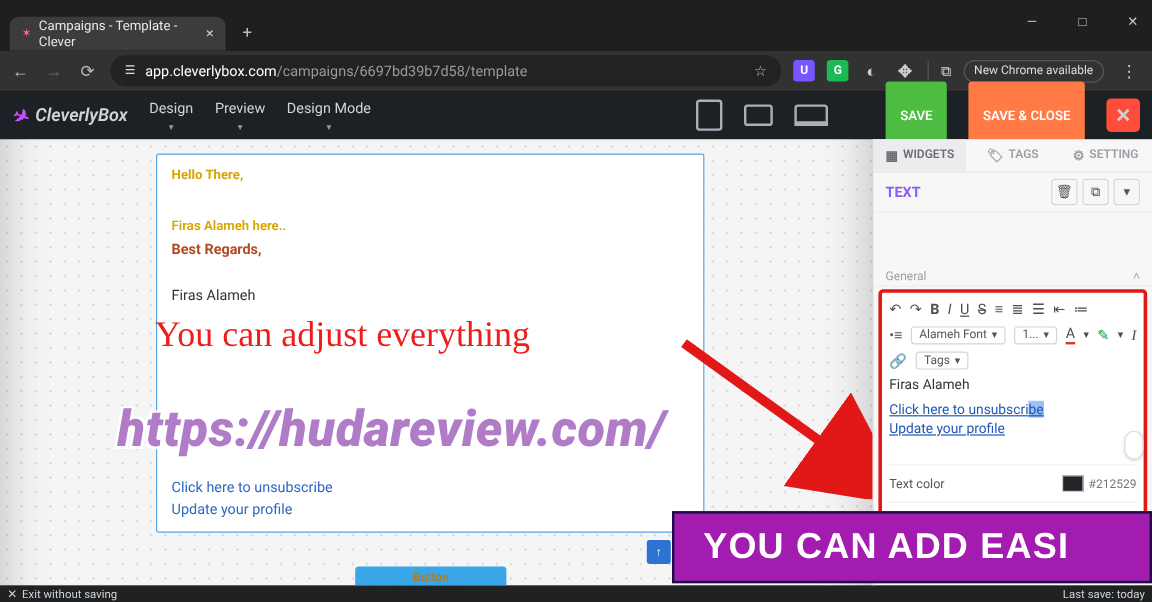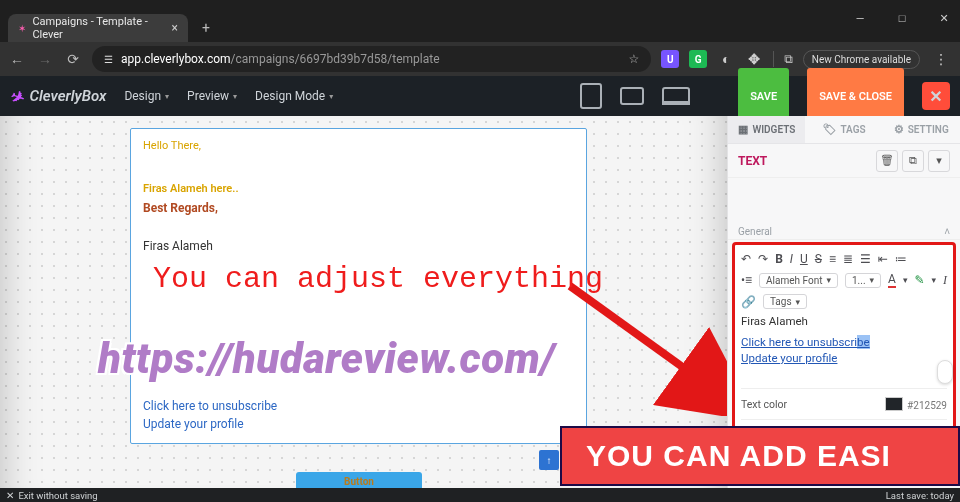--- a/index.html
+++ b/index.html
@@ -28,42 +28,42 @@
   .ext3 { color: #ccc; font-size: 14px; }
   .ext-sep { width: 1px; height: 16px; background: #555; }
   .ext-share { font-size: 12px; color: #ccc; }
   .chrome-pill { font-size: 10px; color: #ddd; border: 1px solid #555; border-radius: 12px; padding: 3px 8px; }
   .menu-dots { font-size: 14px; color: #ccc; padding: 0 4px; }
   
   
   .appbar { height: 40px; background: #1c2126; display: flex; align-items: center; padding: 0 10px; gap: 18px; color: #cfd4d9; font-size: 12px; }
   .logo { display: flex; align-items: center; gap: 6px; font-weight: 600; font-size: 15px; font-style: italic; }
   .logo-mark { font-size: 16px; color: #c84fff; transform: rotate(20deg); display: inline-block; }
-  .menu-item { display: flex; align-items: center; gap: 4px; cursor: pointer; }
+  .menu-item { display: flex; align-items: center; gap: 4px; cursor: pointer; flex-direction: column; }
   .chev { font-size: 8px; color: #999; }
   .spacer { flex: 1; }
   .dev-ico { width: 22px; height: 26px; border: 2px solid #aab0b6; border-radius: 3px; display: inline-block; }
   .dev-ico.tab-i { width: 24px; height: 18px; }
   .dev-ico.desk-i { width: 28px; height: 18px; border-radius: 3px 3px 0 0; border-bottom-width: 4px; }
   .btn { padding: 22px 12px; border-radius: 3px; font-size: 11px; font-weight: 600; color: #fff; cursor: pointer; }
   .btn-save { background: #4cbd40; }
   .btn-saveclose { background: #ff7a44; }
   .btn-x { background: #ff4d3a; width: 28px; height: 28px; display: flex; align-items: center; justify-content: center; font-size: 16px; font-weight: bold; border-radius: 4px; }
   
   
   .workspace { position: absolute; top: 116px; bottom: 14px; left: 0; right: 0; display: flex; }
   .canvas-area { flex: 1; position: relative; overflow: hidden;
     background-color: #f5f5f5;
     background-image: radial-gradient(circle, #d6d6d6 1px, transparent 1px);
     background-size: 12px 12px;
     box-shadow: inset 40px 0 40px -40px rgba(0,0,0,.25), inset -40px 0 40px -40px rgba(0,0,0,.25);
   }
   
   .canvas-card { position: absolute; left: 130px; top: 12px; width: 457px; height: 316px; background: #fff; border: 1px solid #5aa5e0; border-radius: 2px; padding: 10px 12px; font-size: 12.5px; }
-  .c-hello { color: #d9a400; font-weight: 400; font-size: 11px; }
+  .c-hello { color: #d9a400; font-weight: 700; font-size: 11px; }
   .c-from { color: #d9a400; font-weight: 600; font-size: 11px; margin-top: 30px; }
   .c-sub { color: #b14a22; font-weight: 600; margin-top: 78px; font-size: 11px; }
   .c-regards { color: #b14a22; font-weight: 700; font-size: 12px; margin-top: 6px; }
   .c-name { color: #333; margin-top: 24px; font-size: 12px; }
   .c-link { color: #2d68c4; font-size: 12px; }
   .c-link1 { position: absolute; bottom: 30px; left: 12px; }
   .c-link2 { position: absolute; bottom: 12px; left: 12px; }
   
   .float-tb { position: absolute; left: 539px; top: 334px; display: flex; gap: 2px; }
   .float-tb .fb { width: 20px; height: 20px; background: #2d73d2; color: #fff; font-size: 10px; display: flex; align-items: center; justify-content: center; border-radius: 2px; }
@@ -73,21 +73,21 @@
   .canvas-btn .t2 { color: #4b6b85; font-size: 8.5px; }
   
   
   .panel { width: 233px; background: #f7f7f8; border-left: 1px solid #e2e2e4; display: flex; flex-direction: column; font-size: 11px; color: #555; }
   .panel-tabs { display: flex; height: 30px; border-bottom: 1px solid #e5e5e8; }
   .ptab { flex: 1; display: flex; align-items: center; justify-content: center; gap: 4px; color: #9aa0a6; font-size: 10px; font-weight: 600; }
   .ptab.active { background: #ececef; color: #6b6f75; }
   .ptab .pi { font-size: 11px; }
   
   .section-head { display: flex; align-items: center; height: 36px; padding: 0 10px; border-bottom: 1px solid #eee; }
-  .section-head .title { font-weight: 700; color: #be185d; font-size: 12px; }
+  .section-head .title { font-weight: 700; color: #8b5cf6; font-size: 12px; }
   .head-ico { width: 22px; height: 22px; border: 1px solid #d8d8db; border-radius: 3px; margin-left: 4px; display: flex; align-items: center; justify-content: center; color: #555; font-size: 11px; }
   .head-sp { margin-left: auto; }
   
   .general-row { display: flex; align-items: center; justify-content: space-between; padding: 4px 10px 2px; border-bottom: 1px solid #eee; color: #9aa0a6; font-size: 10px; margin-top: 44px; }
   
   .editor-box { border: 3px solid #e21717; border-radius: 4px; margin: 2px 4px 4px; padding: 4px 6px 6px; background: #fff; }
   .tb-row { display: flex; align-items: center; gap: 7px; padding: 3px 0; color: #4d4d52; font-size: 12px; flex-wrap: wrap; }
   .tb-row .tiny { font-size: 9px; }
   .font-dd { border: 1px solid #d5d5d8; border-radius: 3px; padding: 1px 6px; font-size: 10px; color: #555; display: flex; align-items: center; gap: 4px; }
   .tags-dd { border: 1px solid #d5d5d8; border-radius: 3px; padding: 1px 6px; font-size: 10px; color: #555; display: flex; align-items: center; gap: 4px; }
@@ -101,26 +101,26 @@
   
   .prop-row { display: flex; align-items: center; justify-content: space-between; padding: 8px 0 2px; border-top: 1px solid #eee; margin-top: 6px; font-size: 10.5px; color: #555; }
   .color-swatch { width: 18px; height: 14px; background: #212529; border: 1px solid #ccc; }
   .color-hex { font-size: 10px; color: #777; margin-left: 4px; }
   .line-opts { display: flex; gap: 4px; }
   .lo { width: 18px; height: 12px; border: 1px solid #d8d8db; border-radius: 2px; position: relative; }
   .lo::after { content: ""; position: absolute; left: 3px; right: 3px; top: 5px; height: 2px; background: #bdbdc2; }
   .ts-dd { border: 1px solid #d5d5d8; border-radius: 3px; padding: 1px 5px; font-size: 10px; display: flex; align-items: center; gap: 3px; }
   
   
-  .overlay-head { position: absolute; left: 153px; top: 146px; color: #ef1c1c; font-size: 30px; font-family: Liberation Mono, monospace; z-index: 50; pointer-events: none; }
+  .overlay-head { position: absolute; left: 129px; top: 146px; color: #ef1c1c; font-size: 30px; font-family: Liberation Serif, serif; z-index: 50; pointer-events: none; }
   .overlay-url { position: absolute; left: 98px; top: 218px; font-size: 42px; font-weight: 900; font-style: italic; letter-spacing: 0.5px;
     color: #b07cc7; text-shadow: 0 0 2px #fff, 2px 2px 0 #fff, -2px -2px 0 #fff, 2px -2px 0 #fff, -2px 2px 0 #fff; z-index: 50; pointer-events: none; white-space: nowrap; }
   .arrow-svg { position: absolute; left: 560px; top: 160px; z-index: 49; pointer-events: none; }
   
-  .banner { position: absolute; right: 0; bottom: 16px; width: 400px; height: 60px; background: #ef4444; color: #fff; font-weight: 900; font-size: 30px; display: flex; align-items: center; padding-left: 24px; letter-spacing: 1px; font-family: Arial, sans-serif; border: 2px solid #1d0a46; z-index: 60; }
+  .banner { position: absolute; right: 0; bottom: 16px; width: 400px; height: 60px; background: #a21caf; color: #fff; font-weight: 900; font-size: 30px; display: flex; align-items: center; padding-left: 24px; letter-spacing: 1px; font-family: Arial, sans-serif; border: 2px solid #1d0a46; z-index: 60; }
   
   
   .status { position: absolute; bottom: 0; left: 0; right: 0; height: 14px; background: #1f2123; color: #cfd2d4; font-size: 9.5px; display: flex; align-items: center; padding: 0 6px; }
   .status .st-x { margin-right: 4px; font-size: 10px; }
   .status .right { margin-left: auto; }
 </style>
 </head>
 <body>
 
 <div class="titlebar"></div>

